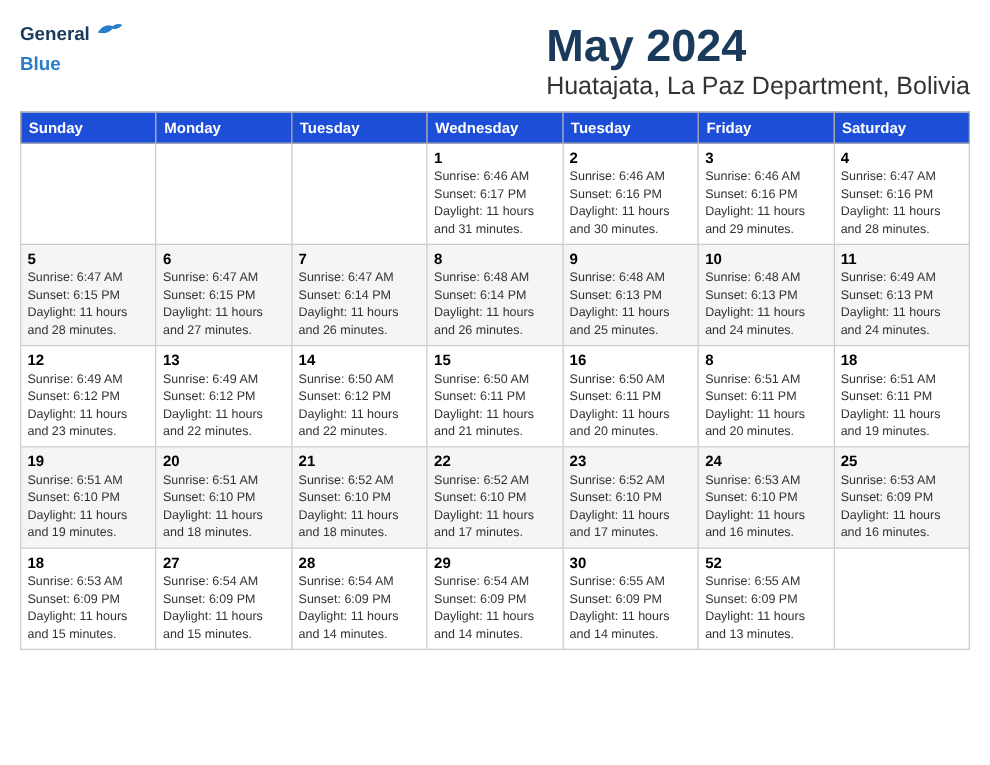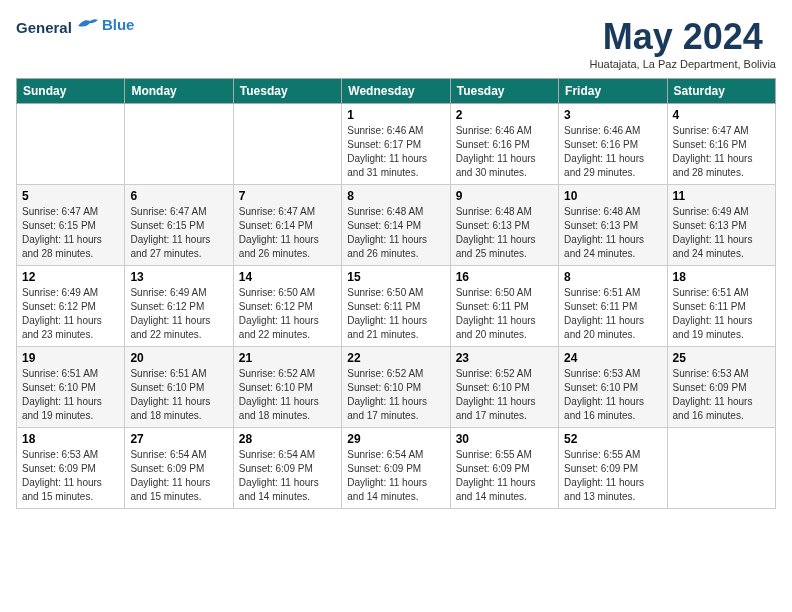--- a/index.html
+++ b/index.html
@@ -14,37 +14,37 @@
       display: flex;
       justify-content: space-between;
       align-items: flex-start;
       margin-bottom: 8px;
     }
     .logo {
       display: flex;
       align-items: center;
       gap: 4px;
     }
-    .title-block { text-align: center; }
+    .title-block { text-align: left; }
     .month-title {
       font-size: 36px;
       font-weight: bold;
       color: #1a3a5c;
     }
     .subtitle {
-      font-size: 11px;
+      font-size: 20px;
       color: #333;
     }
     .calendar {
       width: 100%;
       border-collapse: collapse;
       font-size: 10.5px;
     }
     .calendar th {
-      background: #0f766e;
+      background: #1d4ed8;
       color: #fff;
       text-align: left;
       padding: 5px 6px;
       font-size: 12px;
       border: 1px solid #aaa;
     }
     .calendar td {
       border: 1px solid #ccc;
       vertical-align: top;
       padding: 4px 5px;
@@ -336,20 +336,21 @@
 and 13 minutes.</div>
         </td>
         <td class="empty-cell"></td>
       </tr>
     </tbody>
 </table>
 
 <style>
   .logo {
     display: flex;
+    flex-direction: column;
     align-items: flex-start;
   }
   .logo-text-wrap {
     display: flex;
     align-items: center;
     gap: 0px;
   }
   .logo-general {
     font-size: 15px;
     font-weight: bold;

